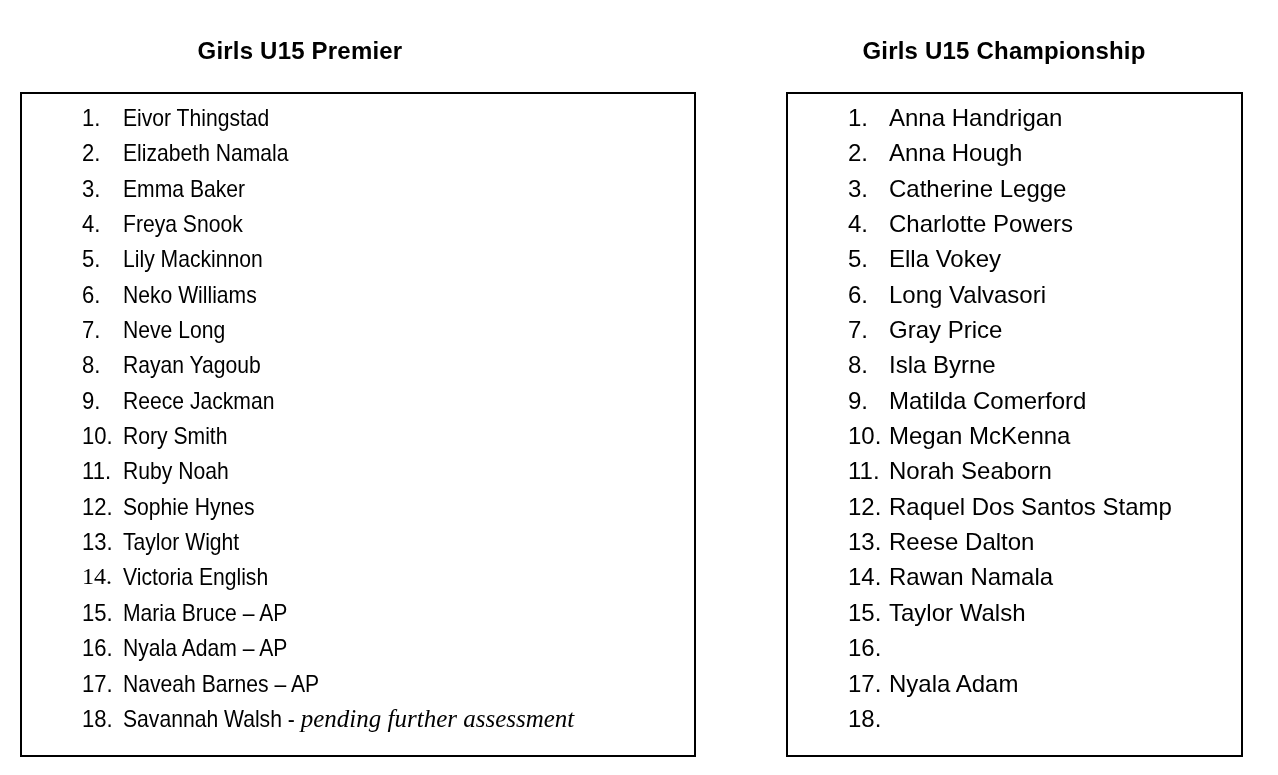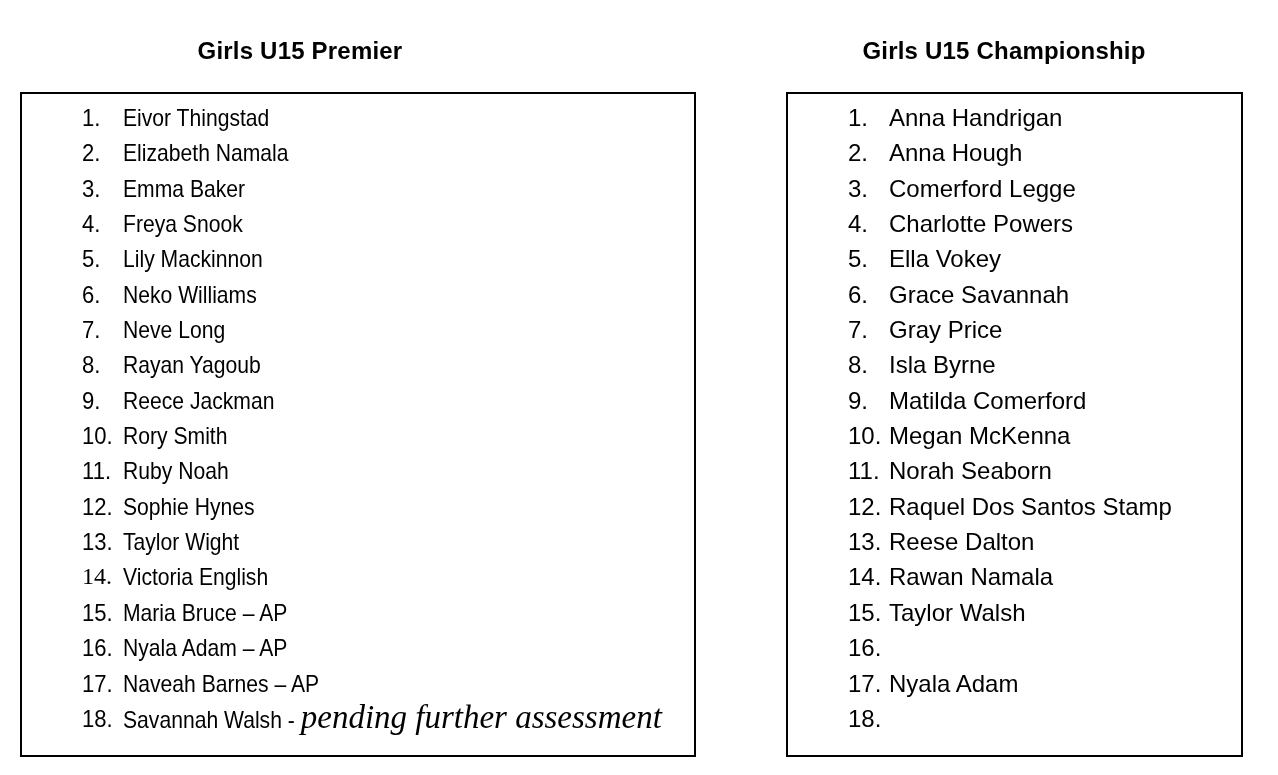--- a/index.html
+++ b/index.html
@@ -68,21 +68,21 @@
   .column-left .name { transform: scaleX(0.88); transform-origin: 0 50%; }
   
   .column-left .serif-num .num {
     font-family: "Liberation Serif", serif;
     transform: none;
   }
   
   .note {
     font-family: "Liberation Serif", serif;
     font-style: italic;
-    font-size: 33px;
+    font-size: 25px;
     display: inline-block;
     transform: scaleX(1.136); 
     transform-origin: 0 50%;
   }
 </style>
 </head>
 <body>
 
 <div class="page">
 
@@ -172,33 +172,33 @@
         <li class="row">
           <span class="num">1.</span>
           <span class="name">Anna Handrigan</span>
         </li>
         <li class="row">
           <span class="num">2.</span>
           <span class="name">Anna Hough</span>
         </li>
         <li class="row">
           <span class="num">3.</span>
-          <span class="name">Comerford Legge</span>
+          <span class="name">Catherine Legge</span>
         </li>
         <li class="row">
           <span class="num">4.</span>
           <span class="name">Charlotte Powers</span>
         </li>
         <li class="row">
           <span class="num">5.</span>
           <span class="name">Ella Vokey</span>
         </li>
         <li class="row">
           <span class="num">6.</span>
-          <span class="name">Grace Savannah</span>
+          <span class="name">Long Valvasori</span>
         </li>
         <li class="row">
           <span class="num">7.</span>
           <span class="name">Gray Price</span>
         </li>
         <li class="row">
           <span class="num">8.</span>
           <span class="name">Isla Byrne</span>
         </li>
         <li class="row">

